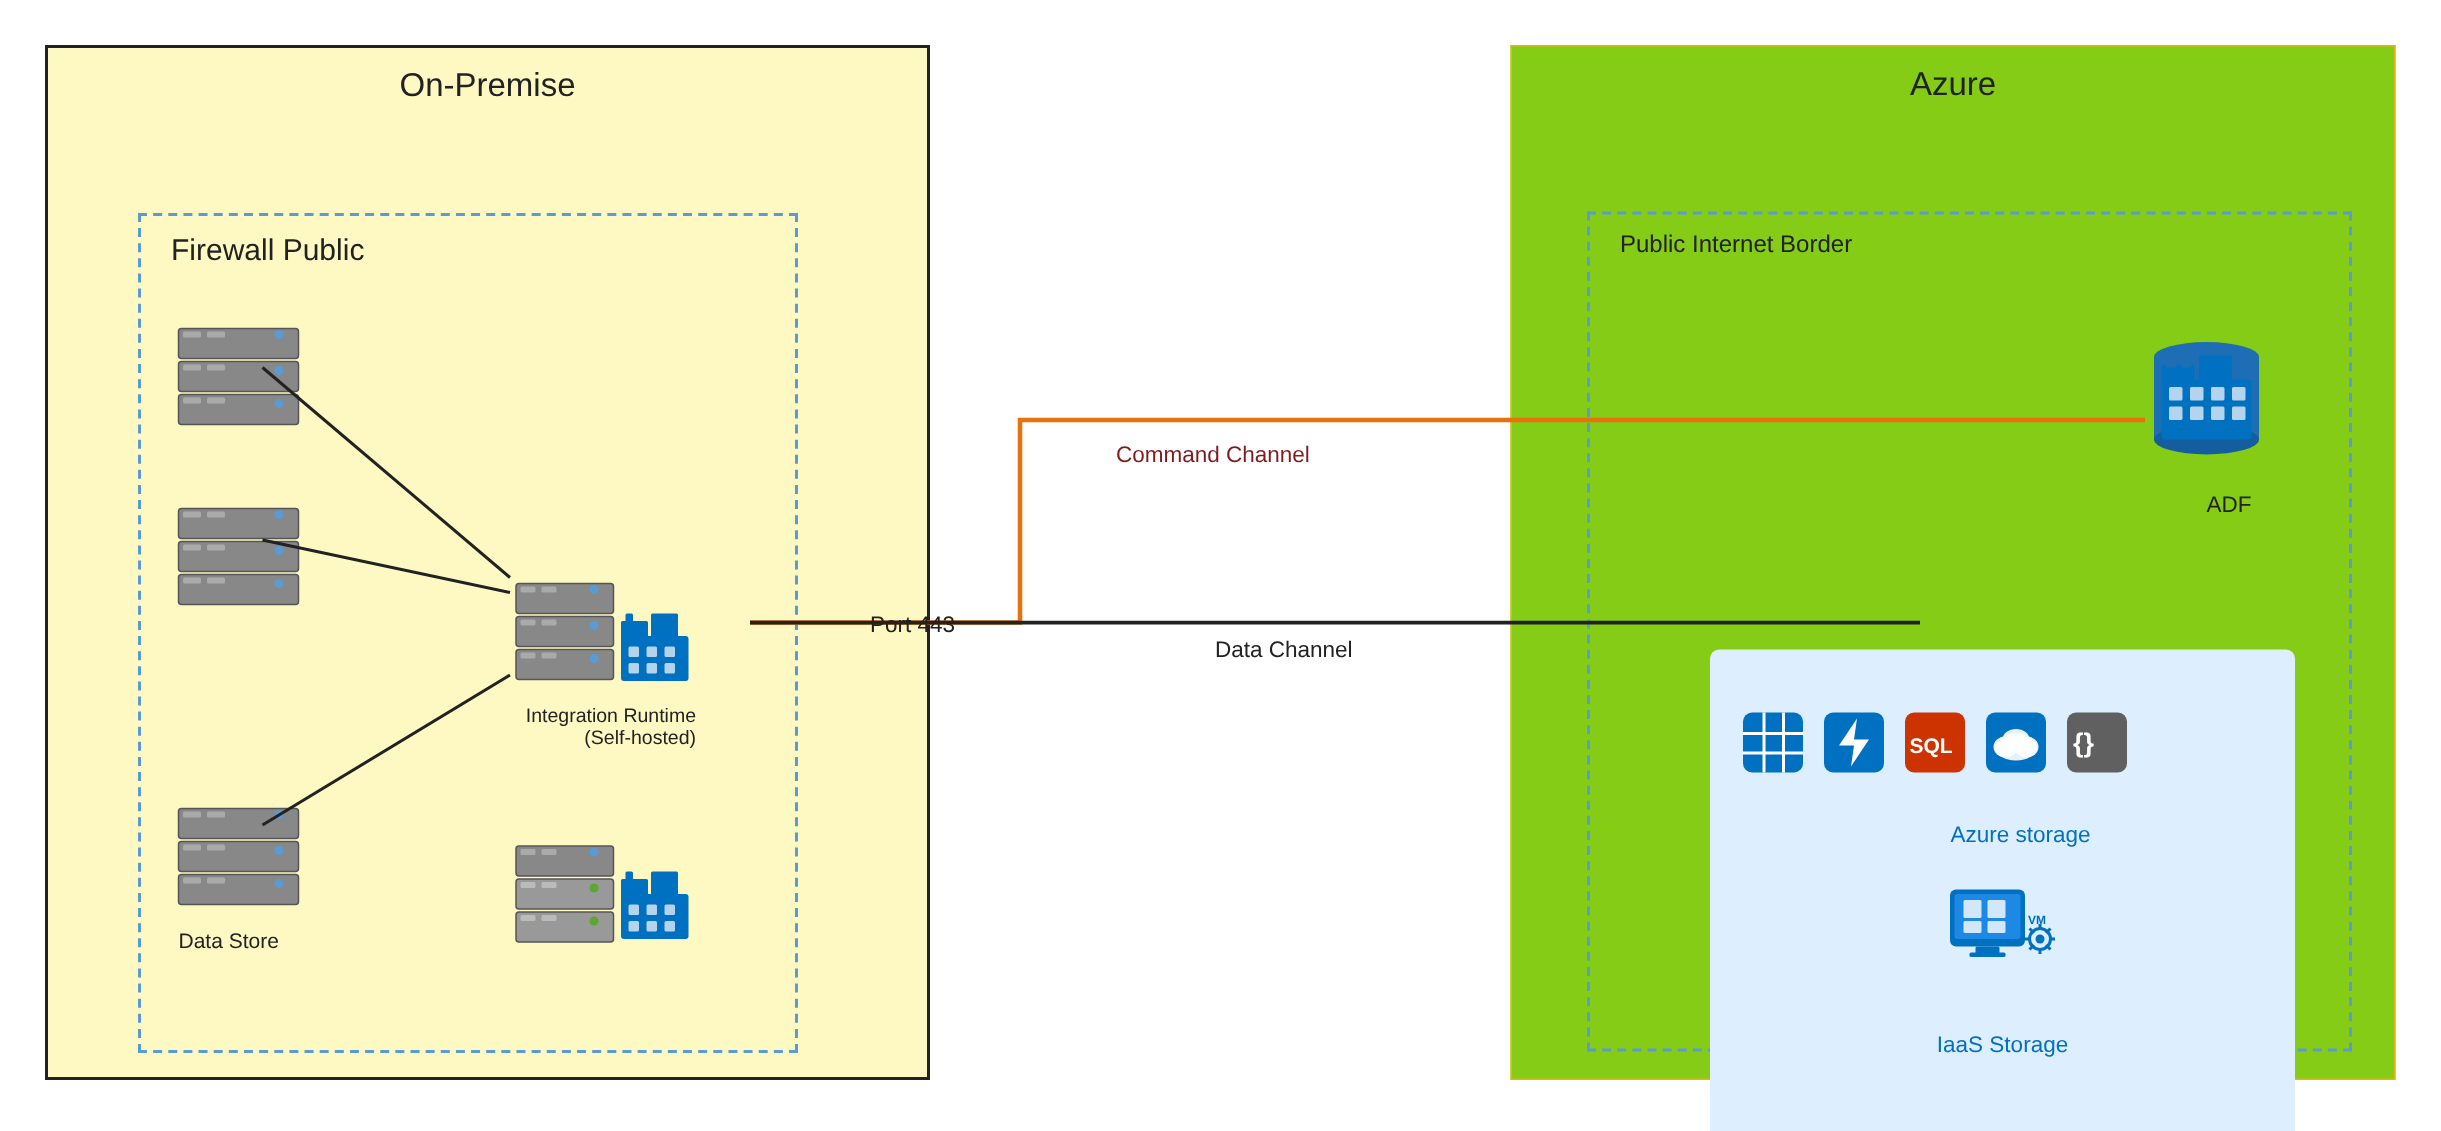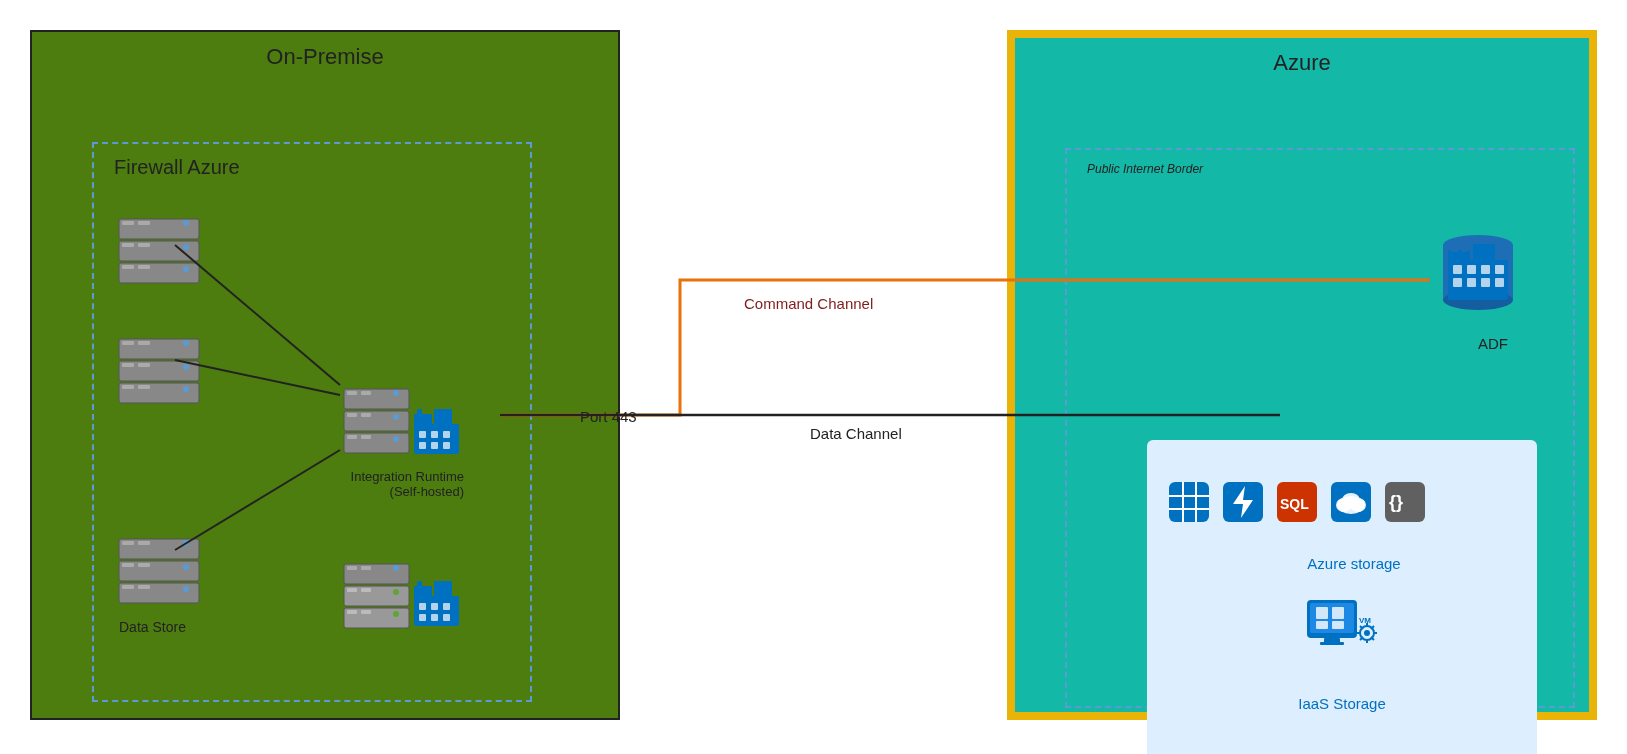--- a/index.html
+++ b/index.html
@@ -17,21 +17,21 @@
       background: #fff;
     }
     
     .box-onpremise {
       position: absolute;
       left: 30px;
       top: 30px;
       width: 590px;
       height: 690px;
       border: 2px solid #222;
-      background: #4d7c0f;
+      background: #fef9c3;
     }
     .box-onpremise-title {
       position: absolute;
       top: 12px;
       left: 50%;
       transform: translateX(-50%);
       font-size: 22px;
       font-weight: 400;
       color: #222;
       white-space: nowrap;
@@ -54,22 +54,22 @@
       font-weight: 400;
       color: #222;
     }
     
     .box-azure {
       position: absolute;
       left: 1007px;
       top: 30px;
       width: 590px;
       height: 690px;
-      border: 8px solid #eab308;
-      background: #14b8a6;
+      border: 1px solid #eab308;
+      background: #84cc16;
     }
     .box-azure-title {
       position: absolute;
       top: 12px;
       left: 50%;
       transform: translateX(-50%);
       font-size: 22px;
       font-weight: 400;
       color: #222;
       white-space: nowrap;
@@ -81,24 +81,23 @@
       top: 110px;
       width: 510px;
       height: 560px;
       border: 2px dashed #5b9bd5;
       background: transparent;
     }
     .box-public-title {
       position: absolute;
       top: 12px;
       left: 20px;
-      font-size: 12px;
+      font-size: 16px;
       font-weight: 400;
       color: #222;
-      font-style: italic;
     }
     
     .box-azure-storage {
       position: absolute;
       left: 80px;
       top: 290px;
       width: 390px;
       height: 340px;
       background: #ddeeff;
       border-radius: 6px;
@@ -136,21 +135,21 @@
     }
   </style>
 </head>
 <body>
 <div class="diagram-container">
 
   <div class="box-onpremise">
     <span class="box-onpremise-title">On-Premise</span>
 
     <div class="box-firewall">
-      <span class="box-firewall-title">Firewall Azure</span>
+      <span class="box-firewall-title">Firewall Public</span>
 
       <svg style="position:absolute;left:20px;top:70px;" width="90" height="75" viewBox="0 0 90 75">
 
         <rect x="5" y="5" width="80" height="20" rx="2" fill="#888" stroke="#555" stroke-width="1"></rect>
         <rect x="8" y="7" width="12" height="4" rx="1" fill="#aaa"></rect>
         <rect x="24" y="7" width="12" height="4" rx="1" fill="#aaa"></rect>
         <circle cx="72" cy="9" r="3" fill="#5b9bd5"></circle>
         <rect x="5" y="27" width="80" height="20" rx="2" fill="#888" stroke="#555" stroke-width="1"></rect>
         <rect x="8" y="29" width="12" height="4" rx="1" fill="#aaa"></rect>
         <rect x="24" y="29" width="12" height="4" rx="1" fill="#aaa"></rect>

